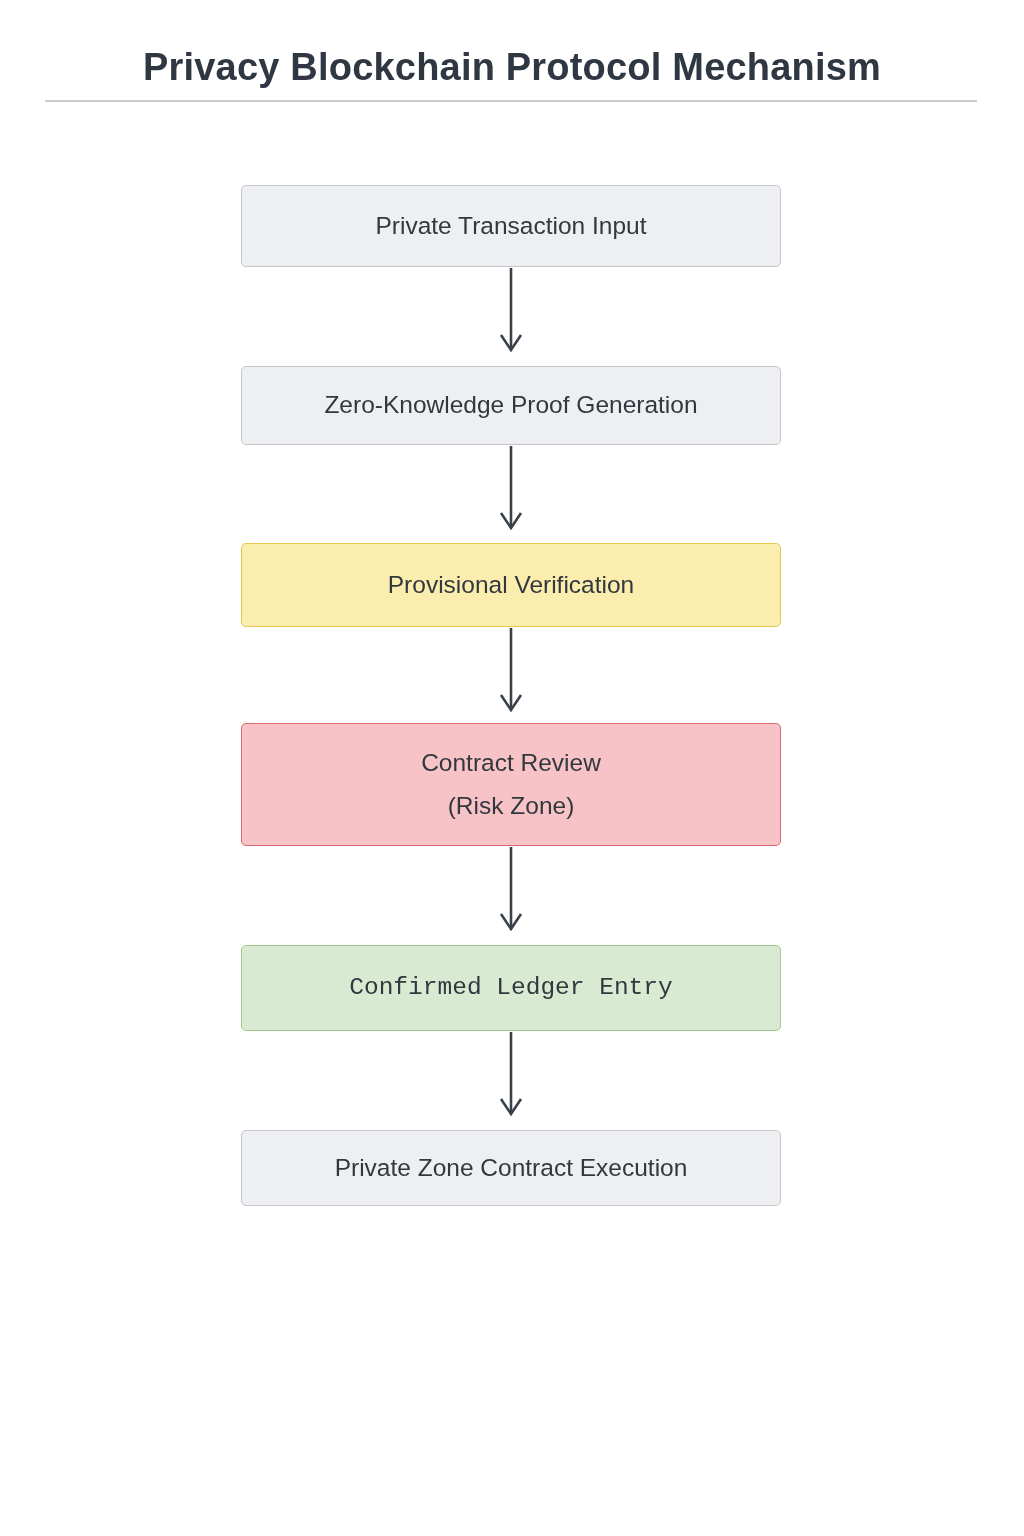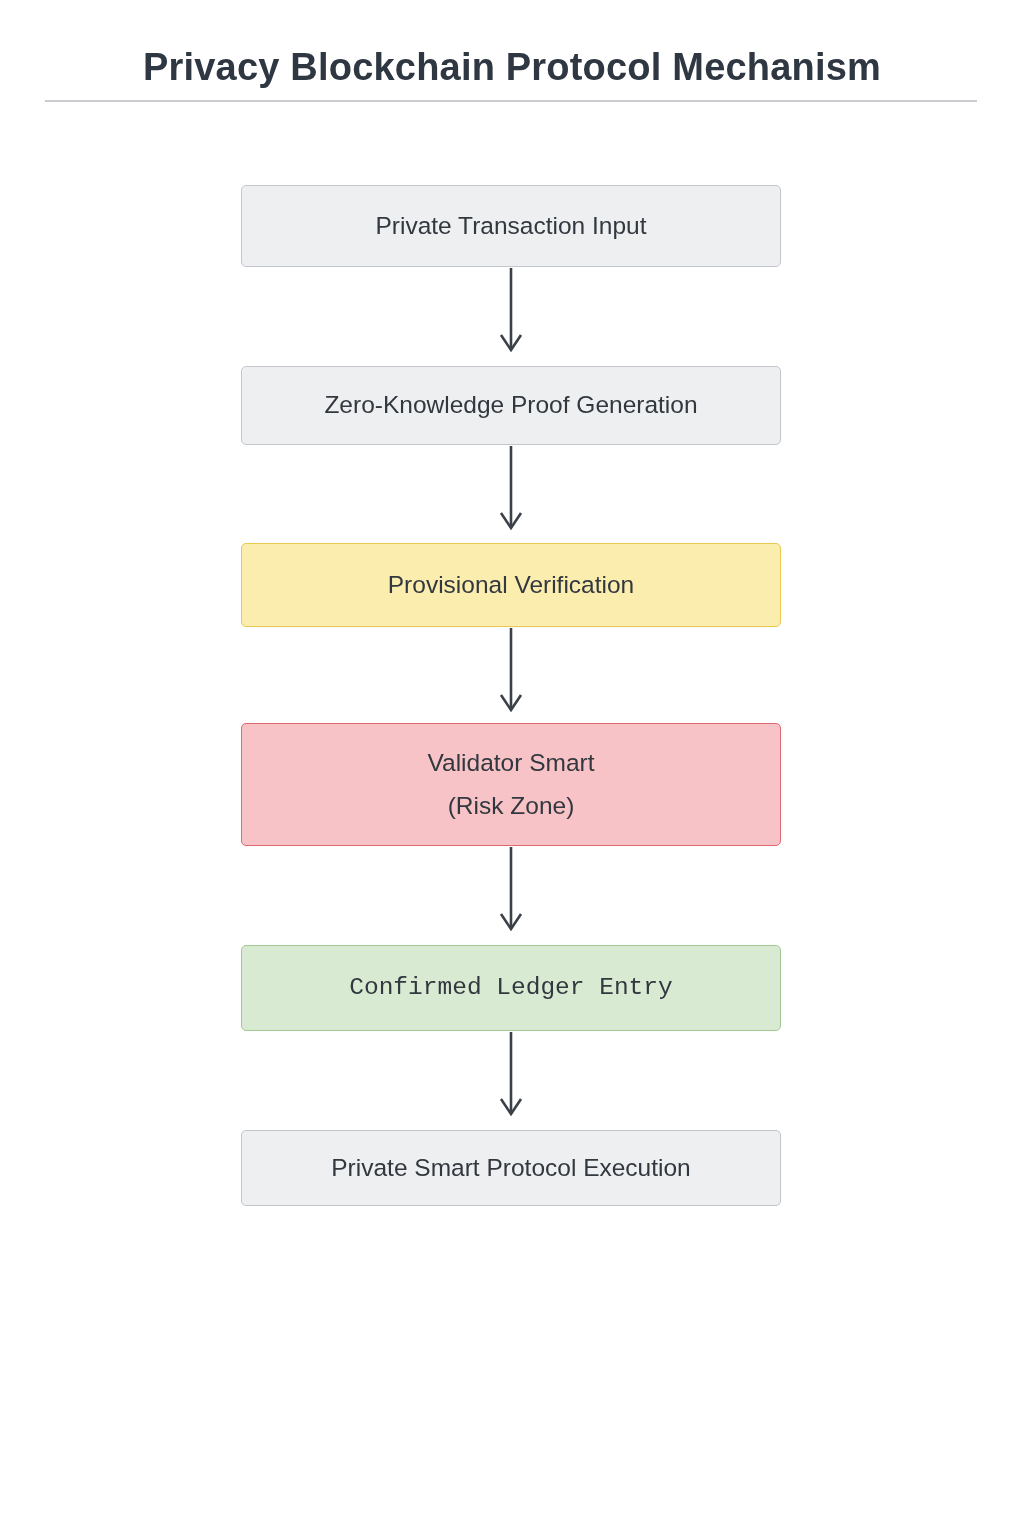--- a/index.html
+++ b/index.html
@@ -113,21 +113,21 @@
   </div>
 
   <div class="arrow arrow-3">
     <svg viewBox="0 0 26 84" xmlns="http://www.w3.org/2000/svg">
       <line x1="13" y1="0" x2="13" y2="82"></line>
       <polyline points="3,67 13,82 23,67"></polyline>
     </svg>
   </div>
 
   <div class="node node-danger node-4">
-    <span>Validator Smart</span>
+    <span>Contract Review</span>
     <span>(Risk Zone)</span>
   </div>
 
   <div class="arrow arrow-4">
     <svg viewBox="0 0 26 84" xmlns="http://www.w3.org/2000/svg">
       <line x1="13" y1="0" x2="13" y2="82"></line>
       <polyline points="3,67 13,82 23,67"></polyline>
     </svg>
   </div>
 
@@ -136,16 +136,16 @@
   </div>
 
   <div class="arrow arrow-5">
     <svg viewBox="0 0 26 84" xmlns="http://www.w3.org/2000/svg">
       <line x1="13" y1="0" x2="13" y2="82"></line>
       <polyline points="3,67 13,82 23,67"></polyline>
     </svg>
   </div>
 
   <div class="node node-default node-6">
-    <span>Private Smart Protocol Execution</span>
+    <span>Private Zone Contract Execution</span>
   </div>
 
 </div>
 
 </body></html>

